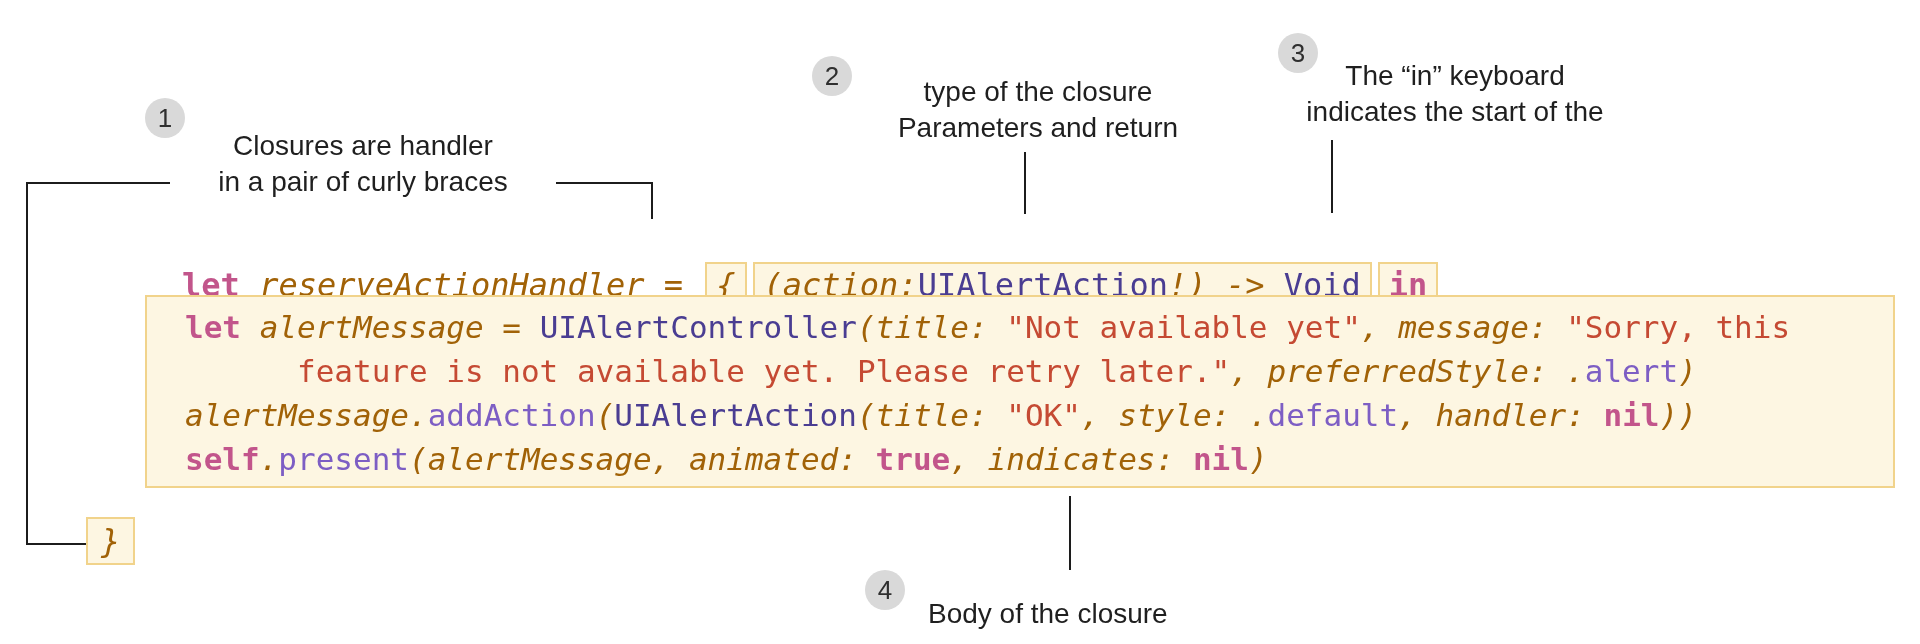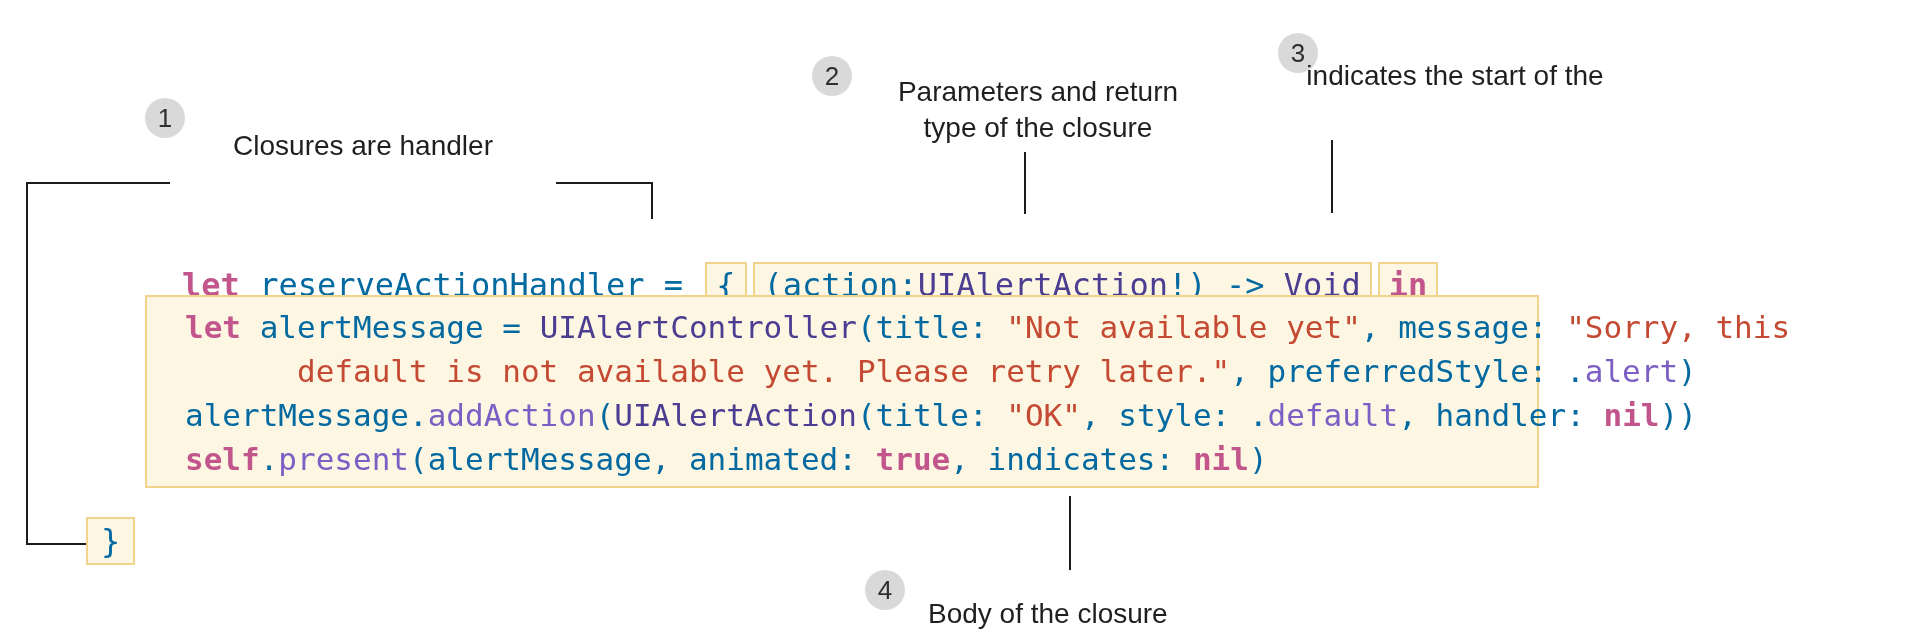--- a/index.html
+++ b/index.html
@@ -7,33 +7,33 @@
           font-family:"Liberation Sans",sans-serif;}
   .line{position:absolute;background:#1c1c1c;}
   .badge{position:absolute;width:40px;height:40px;border-radius:50%;background:#d9d9d9;
          color:#2f2f2f;font:26px/40px "Liberation Sans",sans-serif;text-align:center;}
   .note{position:absolute;font-size:28px;line-height:36px;color:#1f1f1f;text-align:center;
         transform:translateX(-50%);white-space:nowrap;}
   .note.left{transform:none;text-align:center;}
   .codeline{position:absolute;font-family:"DejaVu Sans Mono","Liberation Mono",monospace;
             font-size:32px;color:#1d1d1d;white-space:pre;}
   .hlbox{display:inline-block;background:#fdf6e2;border:2px solid #f1d38b;padding:2px 9px;margin:0 3px;}
-  .bodybox{position:absolute;left:145px;top:295px;width:1394px;height:193px;background:#fdf6e2;
+  .bodybox{position:absolute;left:145px;top:295px;width:1750px;height:193px;background:#fdf6e2;
            border:2px solid #f1d38b;box-sizing:border-box;padding:8px 0 0 38px;
            font-family:"DejaVu Sans Mono","Liberation Mono",monospace;font-size:31px;
            line-height:44px;color:#1d1d1d;}
   .coderow{white-space:pre;}
   .closebox{position:absolute;left:86px;top:517px;background:#fdf6e2;border:2px solid #f1d38b;
             padding:3px 13px;font-family:"DejaVu Sans Mono","Liberation Mono",monospace;
             font-size:32px;color:#1d1d1d;}
   .tk-kw{color:#c2558b;font-weight:bold;margin-top:28px;}
   .tk-ty{color:#4a3d92;}
   .tk-fn{color:#7d5ec4;}
   .tk-str{color:#c54a33;}
-  .tk-pl{color:#0369a1;}
+  .tk-pl{color:#a16207;font-style:italic;}
 </style>
 </head>
 <body>
 
 <div class="canvas">
 
   <div class="line" style="left:26px;top:182px;width:2px;height:363px;"></div>
   <div class="line" style="left:26px;top:182px;width:144px;height:2px;"></div>
   <div class="line" style="left:26px;top:543px;width:62px;height:2px;"></div>
   <div class="line" style="left:556px;top:182px;width:97px;height:2px;"></div>
@@ -42,38 +42,40 @@
   <div class="line" style="left:1331px;top:140px;width:2px;height:73px;"></div>
   <div class="line" style="left:1069px;top:496px;width:2px;height:74px;"></div>
 
   <div class="badge" style="left:145px;top:98px;">1</div>
   <div class="badge" style="left:812px;top:56px;">2</div>
   <div class="badge" style="left:1278px;top:33px;">3</div>
   <div class="badge" style="left:865px;top:570px;">4</div>
 
   <div class="note" style="left:363px;top:128px;">
     <div>Closures are handler</div>
+    <div>in a pair of curly braces</div>
   </div>
   <div class="note" style="left:1038px;top:74px;">
+    <div>type of the closure</div>
     <div>Parameters and return</div>
-    <div>type of the closure</div>
   </div>
   <div class="note" style="left:1455px;top:58px;">
+    <div>The “in” keyboard</div>
     <div>indicates the start of the</div>
   </div>
   <div class="note left" style="left:928px;top:596px;">
     <div>Body of the closure</div>
   </div>
 
   <div class="codeline" style="left:105px;top:224px;">
     <span><span class="tk-kw">let</span><span class="tk-pl"> reserveActionHandler = </span></span><span class="hlbox"><span class="tk-pl">{</span></span><span class="hlbox"><span class="tk-pl">(action:</span><span class="tk-ty">UIAlertAction</span><span class="tk-pl">!) -&gt; </span><span class="tk-ty">Void</span></span><span class="hlbox"><span class="tk-kw">in</span></span>
   </div>
 
   <div class="bodybox">
     <div class="coderow"><span class="tk-kw">let</span><span class="tk-pl"> alertMessage = </span><span class="tk-ty">UIAlertController</span><span class="tk-pl">(title: </span><span class="tk-str">"Not available yet"</span><span class="tk-pl">, message: </span><span class="tk-str">"Sorry, this</span></div>
-    <div class="coderow"><span class="tk-pl">      </span><span class="tk-str">default is not available yet. Please retry later."</span><span class="tk-pl">, preferredStyle: .</span><span class="tk-fn">alert</span><span class="tk-pl">)</span></div>
+    <div class="coderow"><span class="tk-pl">      </span><span class="tk-str">feature is not available yet. Please retry later."</span><span class="tk-pl">, preferredStyle: .</span><span class="tk-fn">alert</span><span class="tk-pl">)</span></div>
     <div class="coderow"><span class="tk-pl">alertMessage.</span><span class="tk-fn">addAction</span><span class="tk-pl">(</span><span class="tk-ty">UIAlertAction</span><span class="tk-pl">(title: </span><span class="tk-str">"OK"</span><span class="tk-pl">, style: .</span><span class="tk-fn">default</span><span class="tk-pl">, handler: </span><span class="tk-kw">nil</span><span class="tk-pl">))</span></div>
     <div class="coderow"><span class="tk-kw">self</span><span class="tk-pl">.</span><span class="tk-fn">present</span><span class="tk-pl">(alertMessage, animated: </span><span class="tk-kw">true</span><span class="tk-pl">, indicates: </span><span class="tk-kw">nil</span><span class="tk-pl">)</span></div>
   </div>
 
   <div class="closebox"><span class="tk-pl">}</span></div>
 
 </div>
 
 </body></html>

